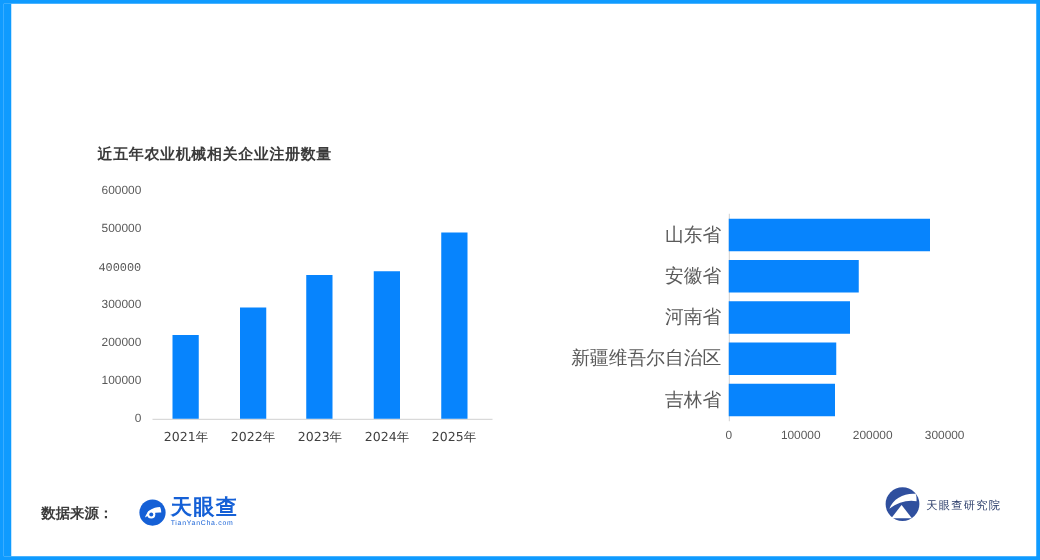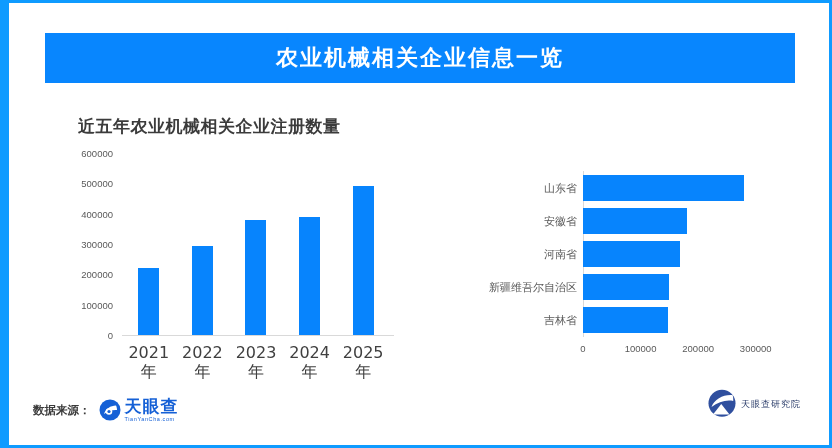--- a/index.html
+++ b/index.html
@@ -33,21 +33,21 @@
     color:#ffffff;
     font-size:22px;
     font-weight:bold;
     letter-spacing:2px;
     font-family:"DejaVu Sans","Liberation Sans",sans-serif;
   }
 
   
   .chart-title{
     position:absolute;
-    font-size:17px;font-weight:bold;color:#3b3b3b;
+    font-size:12px;font-weight:bold;color:#3b3b3b;
     letter-spacing:.5px;white-space:nowrap;
     font-family:"DejaVu Sans","Liberation Sans",sans-serif;
   }
 
   
   #chart-left{position:absolute;left:44px;top:100px;width:380px;height:270px;}
   #left-title{left:75px;top:112px;}
   #vplot{
     position:absolute;left:75px;top:50px;width:268px;height:182px;
   }
@@ -66,55 +66,55 @@
   .vbar-slot{
     position:absolute;bottom:0;width:54px;
     height:100%;
     display:flex;align-items:flex-end;justify-content:center;
   }
   .vbar{
     width:21px;background:#0784fd;
   }
   .vcat{
     position:absolute;top:240px;width:54px;text-align:center;
-    font-size:16px;color:#404040;
+    font-size:10px;color:#404040;
     font-family:"DejaVu Sans","Liberation Sans",sans-serif;
   }
 
   
   #chart-right{position:absolute;left:440px;top:100px;width:370px;height:270px;}
   #right-title{left:527px;top:114px;}
   #hplot{position:absolute;left:140px;top:68px;width:190px;height:165px;}
   #haxis-line{
     position:absolute;left:140px;top:68px;width:1px;height:166px;
     background:#d9d9d9;
   }
   .hrow{
     position:absolute;left:0;height:26px;width:100%;
     display:flex;align-items:center;
   }
   .hbar{height:26px;background:#0784fd;}
   .hcat{
     position:absolute;right:0;
-    font-size:11px;color:#5a5a5a;white-space:nowrap;
+    font-size:15px;color:#5a5a5a;white-space:nowrap;
     transform:translateY(-50%);
     font-family:"DejaVu Sans","Liberation Sans",sans-serif;
   }
   #hcats{position:absolute;left:0;top:68px;width:134px;height:166px;}
   .xtick{
     position:absolute;top:240px;
     font-size:9.5px;color:#595959;white-space:nowrap;
     transform:translateX(-50%);
     font-family:"Liberation Sans",sans-serif;
   }
 
   
   #footer-left{
     position:absolute;left:30px;top:395px;
-    display:flex;align-items:center;gap:8px;
+    display:flex;align-items:center;gap:20px;
   }
   #source-label{
     font-size:11.5px;color:#3b3b3b;font-weight:bold;
     font-family:"DejaVu Sans","Liberation Sans",sans-serif;
   }
   #tyc-logo{display:flex;align-items:center;gap:4px;}
   #tyc-mark{width:22px;height:22px;flex:0 0 22px;}
   #tyc-text{display:flex;flex-direction:column;line-height:1;}
   #tyc-name{
     font-size:17px;font-weight:bold;color:#1560d6;letter-spacing:1px;
@@ -134,31 +134,28 @@
     font-family:"DejaVu Sans","Liberation Sans",sans-serif;
   }
 </style>
 </head>
 <body>
 
 <div id="poster">
 
   <div id="left-accent"></div>
 
-  <div id="banner">
-    <span id="banner-title">农业机械相关企业信息一览</span>
-  </div>
 
   <div class="chart-title" id="left-title">近五年农业机械相关企业注册数量</div>
 
   <div id="chart-left">
     <div id="ylabels">
         <div class="ytick" style="top: 0px;">600000</div>
         <div class="ytick" style="top: 30.3333px;">500000</div>
-        <div class="ytick" style="top: 60.6667px;">400000</div>
+        <div class="ytick" style="top: 60.6667px; font-family: Liberation Mono, monospace;">400000</div>
         <div class="ytick" style="top: 91px;">300000</div>
         <div class="ytick" style="top: 121.333px;">200000</div>
         <div class="ytick" style="top: 151.667px;">100000</div>
         <div class="ytick" style="top: 182px;">0</div>
       </div>
     <div id="vaxis-line"></div>
     <div id="vplot">
         <div class="vbar-slot" style="left: 0px; width: 53.6px;">
           <div class="vbar" title="2021年: 220000" style="height: 66.7333px; background: rgb(7, 132, 253);"></div>
         </div>

